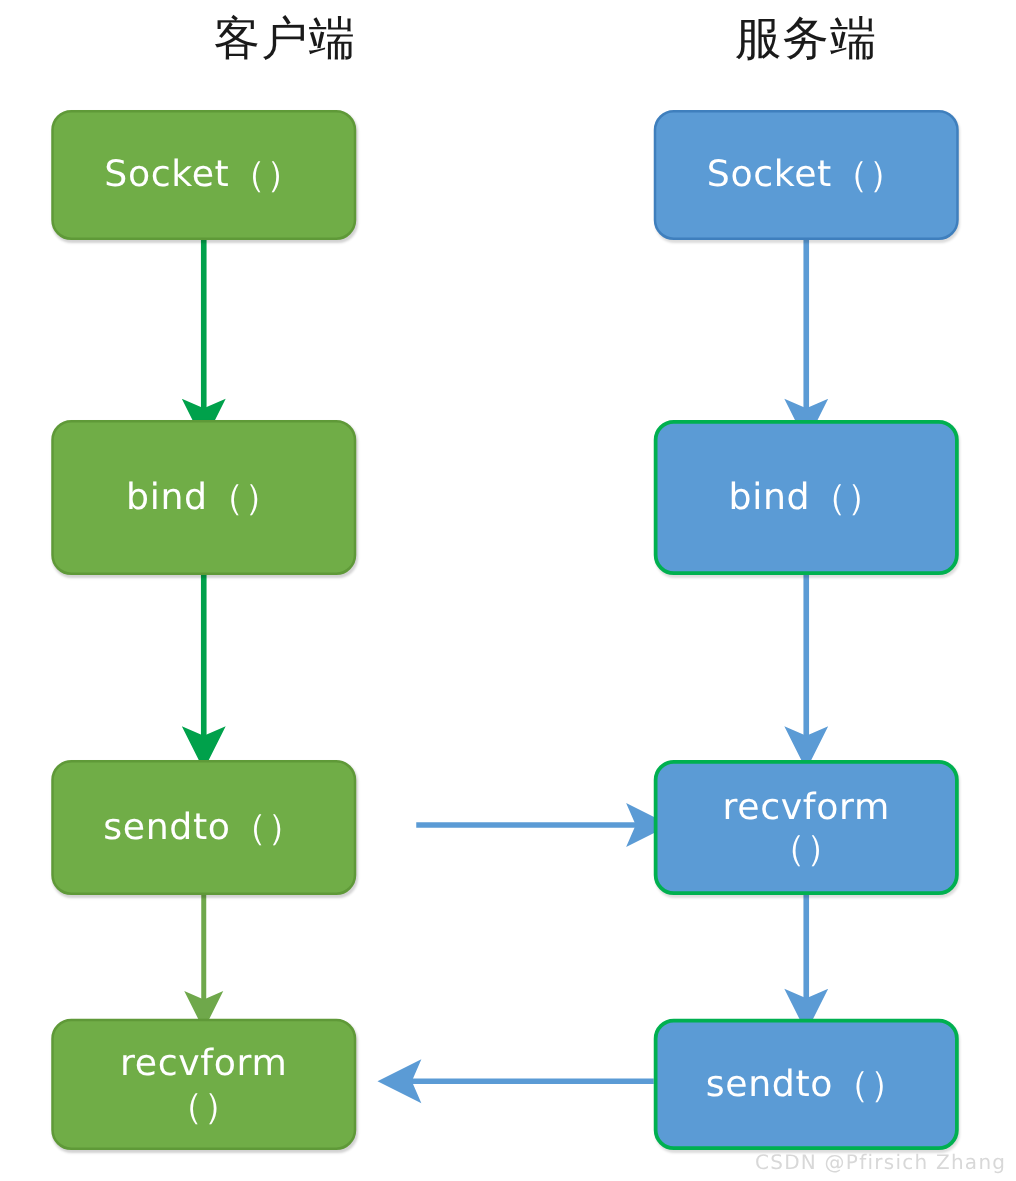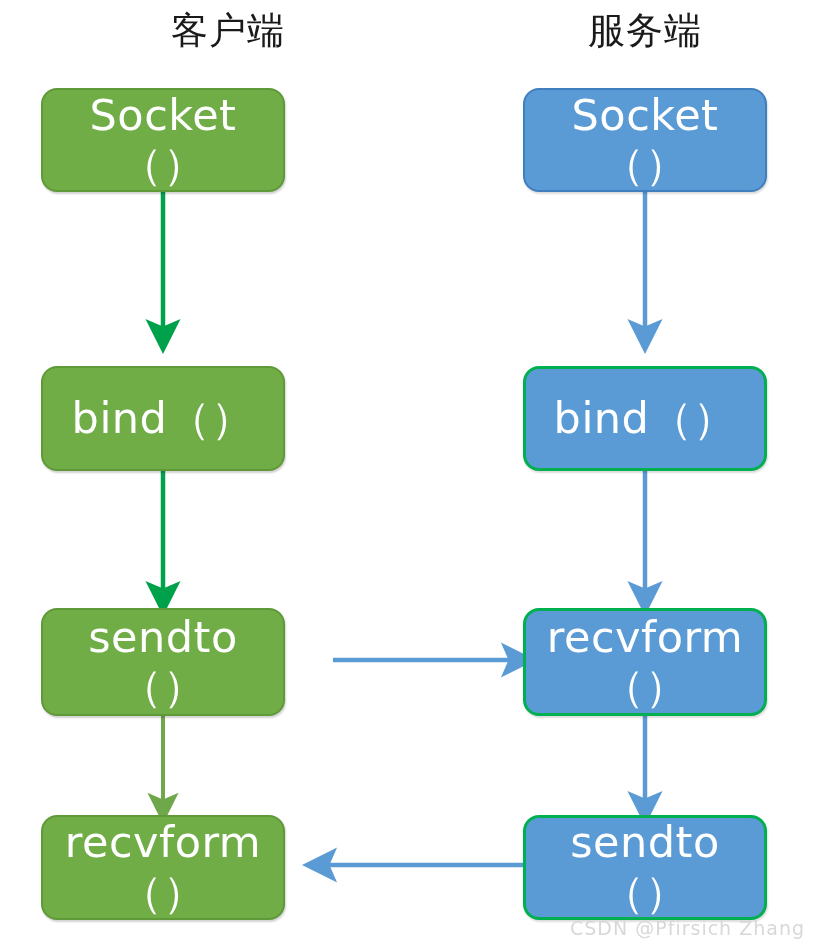--- a/index.html
+++ b/index.html
@@ -37,21 +37,21 @@
   
   .node {
     position: absolute;
     box-sizing: border-box;
     display: flex;
     align-items: center;
     justify-content: center;
     text-align: center;
     border-radius: 16px;
     color: #ffffff;
-    font-size: 43px;
+    font-size: 29px;
     line-height: 1.14;
     font-family: "DejaVu Sans", "Liberation Sans", sans-serif;
     letter-spacing: 0.5px;
     padding: 0 6px;
   }
   .node.green {
     background: #70ad47;
     border: 2px solid #5f9938;
     box-shadow: 1px 2px 2px rgba(0,0,0,0.18);
   }
@@ -63,40 +63,40 @@
   .node.blue.green-outline {
     border: 3px solid #00b050;
   }
 
   
   .col-left  { left: 41px;  width: 244px; }
   .col-right { left: 523px; width: 244px; }
 
   
   .row-1 { top: 88px;  height: 104px; }
-  .row-2 { top: 366px; height: 105px; }
+  .row-2 { top: 336px; height: 124px; }
   .row-3 { top: 608px; height: 108px; }
   .row-4 { top: 815px; height: 105px; }
 
   
   #arrows {
     position: absolute;
     left: 0;
     top: 0;
     width: 813px;
     height: 945px;
     pointer-events: none;
   }
 
   
   #watermark {
     position: absolute;
     right: 8px;
     bottom: 6px;
-    font-size: 19px;
+    font-size: 16px;
     color: #d8d8d8;
     font-family: "DejaVu Sans", "Liberation Sans", sans-serif;
     letter-spacing: 1px;
     white-space: nowrap;
   }
 </style>
 </head>
 <body>
 
 <div id="diagram">

